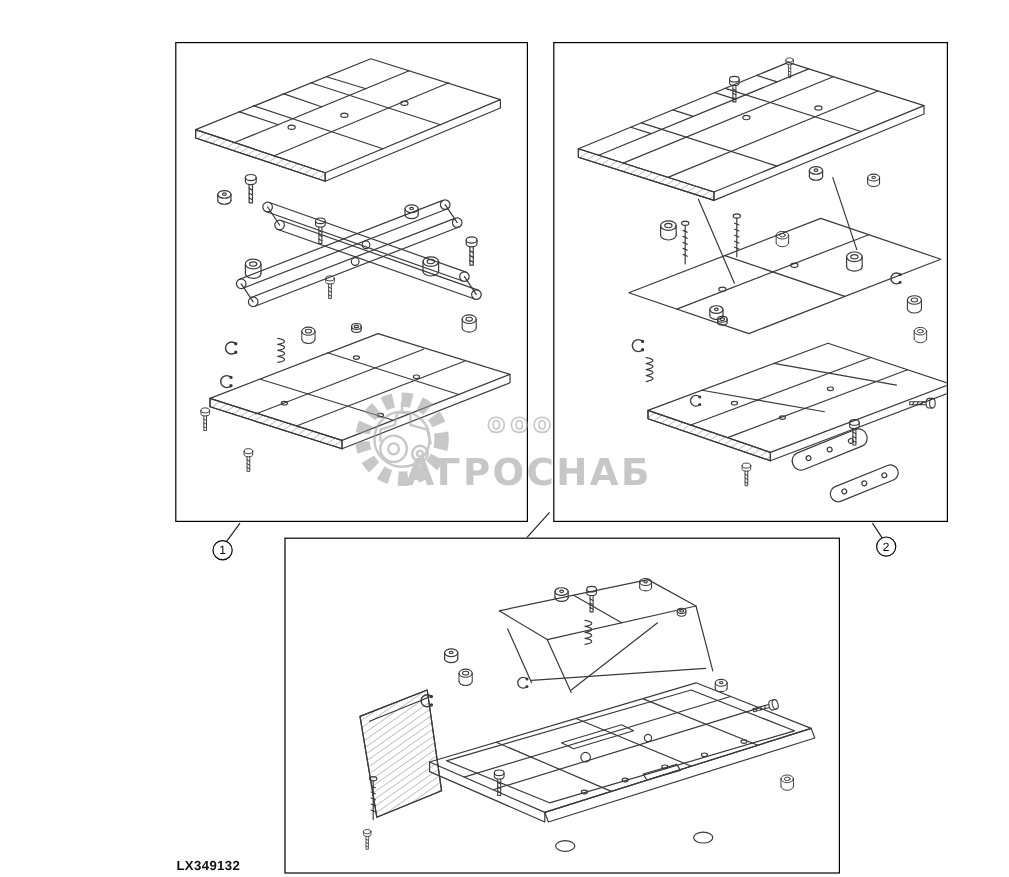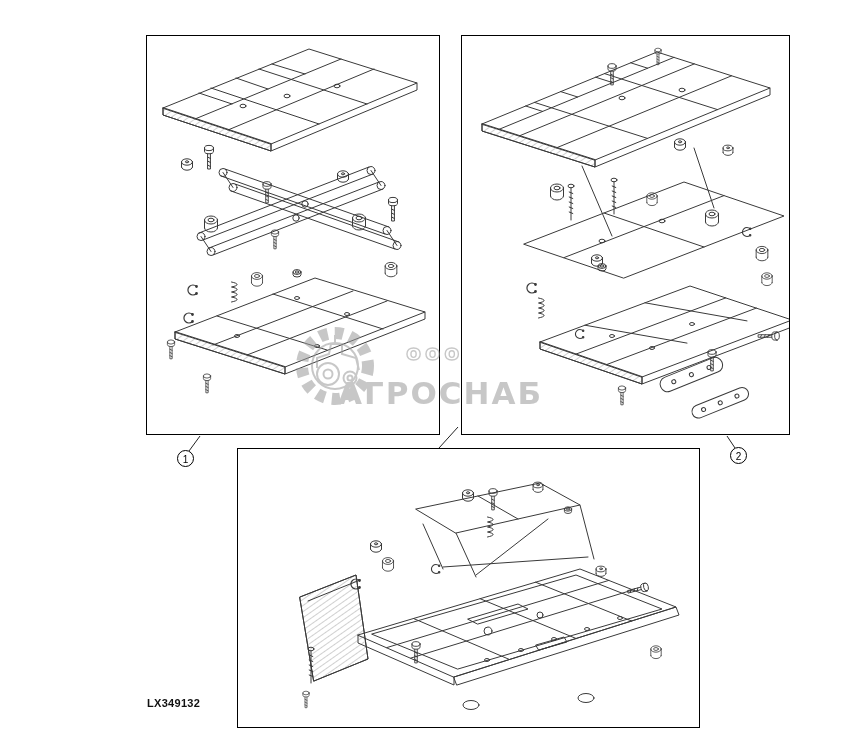--- a/index.html
+++ b/index.html
@@ -25,21 +25,21 @@
     box-sizing:border-box;
   }
   #callout-1{left:177px;top:450px;}
   #callout-2{left:730px;top:447px;}
   #leader-overlay{position:absolute;left:0;top:0;width:841px;height:731px;pointer-events:none;}
   #watermark{
     position:absolute;left:286px;top:314px;width:255px;height:102px;
     opacity:0.55;pointer-events:none;z-index:5;
   }
   #figure-code{
-    position:absolute;left:147px;top:697px;
+    position:absolute;left:147px;top:716px;
     font-size:11px;font-weight:bold;color:#111;letter-spacing:0.3px;
   }
   #shared-defs{position:absolute;width:0;height:0;}
 </style>
 </head>
 <body>
 
 <svg id="shared-defs" aria-hidden="true">
   <defs>
     <pattern id="hatch1" width="5" height="5" patternUnits="userSpaceOnUse" patternTransform="rotate(55)">

